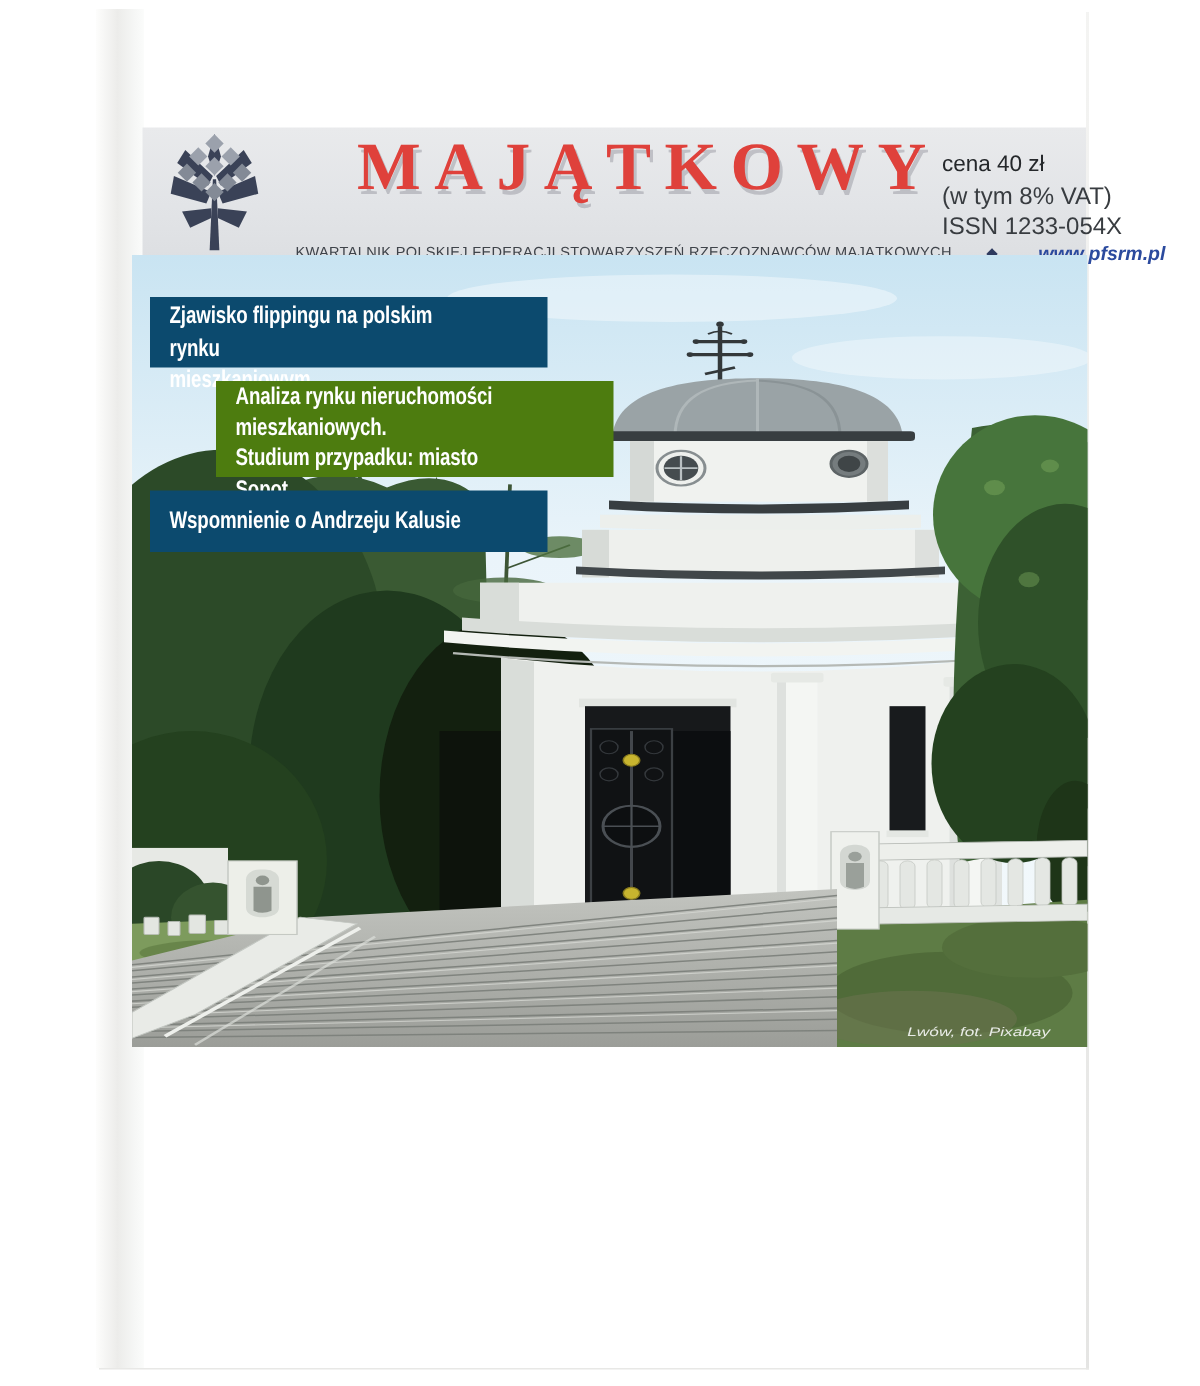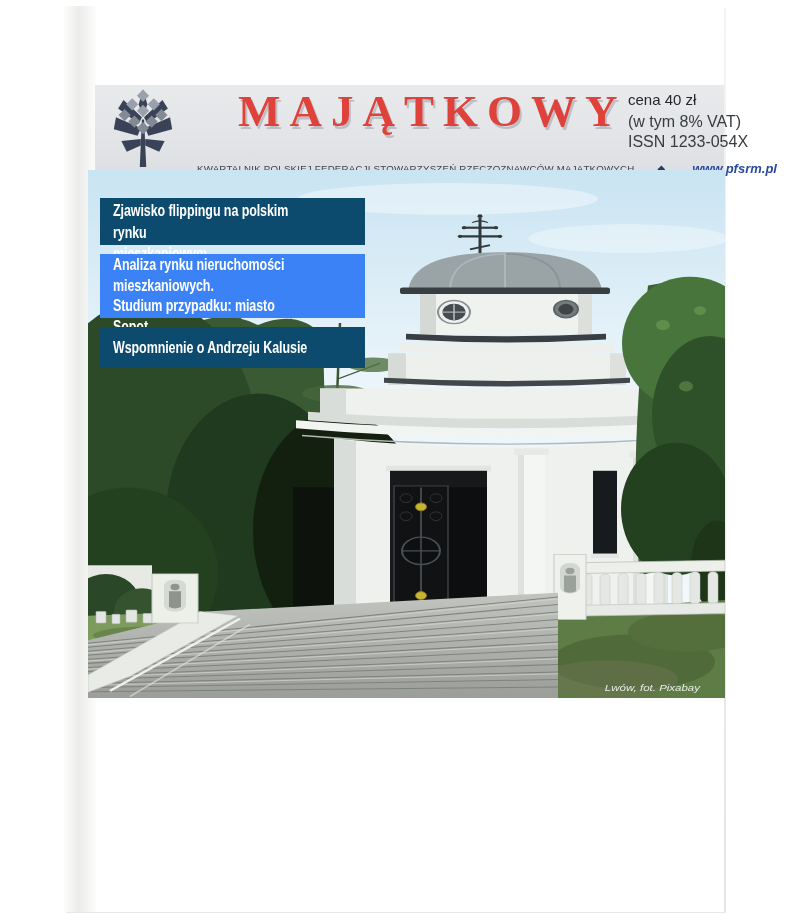--- a/index.html
+++ b/index.html
@@ -23,39 +23,39 @@
   .issue-paren{font-size:17px;font-weight:bold;margin-left:7px;margin-top:16px;}
   .issue-year{font-size:20px;font-weight:bold;margin-top:-3px;letter-spacing:.5px;}
 
   
   .grayband{position:absolute;left:95px;top:85px;width:629px;height:96px;
     background:linear-gradient(180deg,#e9eaec 0%,#e2e4e7 55%,#dcdee1 100%);}
   .logo{position:absolute;left:15px;top:2px;width:66px;height:80px;}
   .mag-title2{position:absolute;left:143px;top:0px;font-family:"Liberation Serif",serif;
     font-weight:bold;font-size:45px;letter-spacing:9px;color:#df413b;
     text-shadow:2px 3px 0 rgba(110,108,120,.32);white-space:nowrap;}
-  .price-block{position:absolute;left:533px;top:6px;line-height:1.25;white-space:nowrap;}
+  .price-block{position:absolute;left:533px;top:16px;line-height:1.25;white-space:nowrap;}
   .price{font-size:15px;color:#25282b;margin-bottom:2px;}
   .vat,.issn{font-size:16px;color:#383c40;}
   .bottomrow{position:absolute;left:102px;right:12px;bottom:5px;display:flex;align-items:center;gap:19px;}
   .tagline{flex:1;font-size:9.7px;letter-spacing:.22px;color:#3e434a;white-space:nowrap;}
   .diamond{color:#2e3a5e;font-size:10px;margin:0 8px 0 4px;}
   .website{font-size:13px;font-weight:bold;color:#2b4a9e;white-space:nowrap;font-style:italic;}
 
   
   .photo{position:absolute;left:88px;top:170px;width:637px;height:528px;}
   .photo svg{display:block;width:100%;height:100%;}
 
   
   .headline{position:absolute;left:100px;width:265px;color:#ffffff;font-weight:bold;
     font-size:16px;padding-left:13px;box-sizing:border-box;}
   .headline .hl-text{display:inline-block;white-space:pre-line;transform:scaleX(.78);
     transform-origin:0 0;letter-spacing:-.1px;}
   .hl-navy{background:#0c4a6e;}
-  .hl-red{background:#3b82f6;}
+  .hl-red{background:#4d7c0f;margin-left:44px;}
   .hl1{top:198px;height:47px;padding-top:2px;line-height:21.5px;}
   .hl2{top:254px;height:64px;padding-top:1px;line-height:20.5px;}
   .hl3{top:327px;height:41px;padding-top:10px;line-height:21px;}
 </style>
 </head>
 <body>
 
 <div id="canvas">
   <div class="page-edge"></div>
   <div class="page-right"></div>

